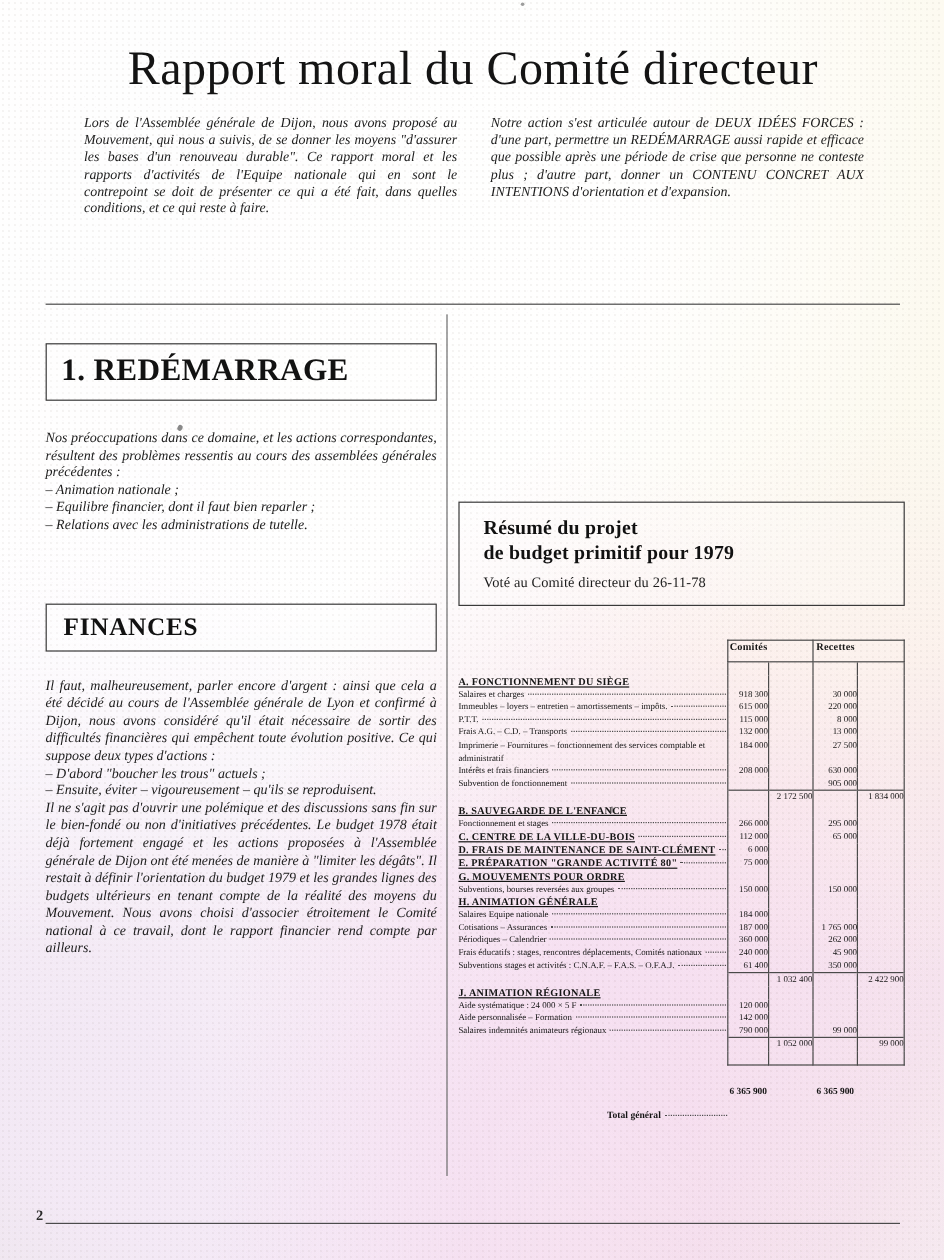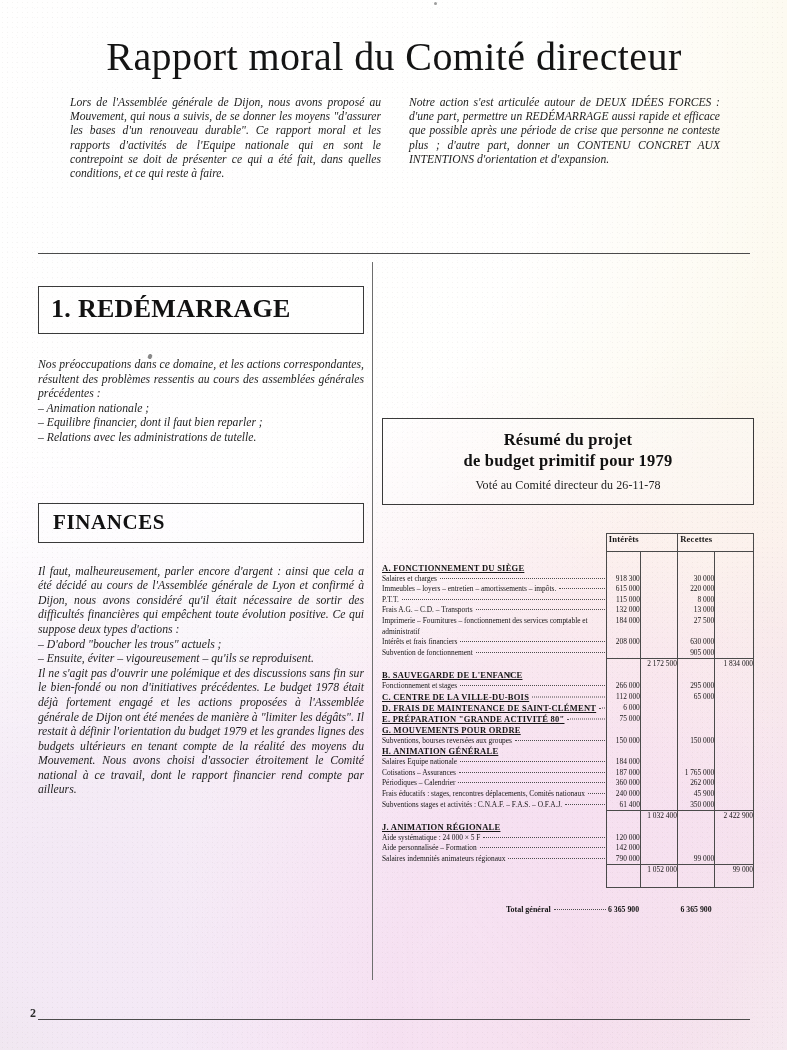--- a/index.html
+++ b/index.html
@@ -111,22 +111,21 @@
   }
 
   .finances-wrap{margin-top:57px;}
   .fin-body{margin-top:22px;}
 
   
   .rightcol{position:absolute;left:382px;top:418px;width:372px;}
 
   .budget-title-box{
     border:1.3px solid #3a3a3a;
-    padding:10px 8px 11px 8px;
-    text-align:center;
+    padding:10px 8px 11px 20px;
     background:rgba(255,255,255,.2);
   }
   .budget-title-box .bt{
     font-size:16.5px;font-weight:bold;letter-spacing:.2px;line-height:21px;color:#111;
   }
   .budget-title-box .bsub{
     margin-top:7px;font-size:12px;color:#1c1c1c;letter-spacing:.1px;
   }
 
   
@@ -282,21 +281,21 @@
     <colgroup>
       <col class="c-label">
         <col class="c-d1">
         <col class="c-d2">
         <col class="c-r1">
         <col class="c-r2">
     </colgroup>
     <tbody>
       <tr class="hdr">
         <td class="blank"></td>
-        <td class="dep">Intérêts</td>
+        <td class="dep">Comités</td>
         <td class="dep2"></td>
         <td class="rec">Recettes</td>
         <td class="rec2"></td>
       </tr>
       <tr>
         <td></td>
         <td class="v pad"></td>
         <td class="vr pad"></td>
         <td class="vr pad"></td>
         <td class="vr pad"></td>
@@ -601,21 +600,21 @@
         </tr>
         <tr>
           <td style="height: 16px;"></td>
           <td style="height: 16px;"></td>
           <td style="height: 16px;"></td>
           <td style="height: 16px;"></td>
           <td style="height: 16px;"></td>
         </tr>
         <tr>
           <td class="total-lbl">
-            <span class="leader" style="width: 100%;">
+            <span class="leader" style="width: 100%; margin-top: 20px;">
               <span class="tx" style="margin-left: auto;">Total général</span>
               <span class="dots" style="flex: 0 0 52px;"></span>
             </span>
           </td>
           <td class="total-num">6 365 900</td>
           <td></td>
           <td class="total-num">6 365 900</td>
           <td></td>
         </tr>
       </tbody>

